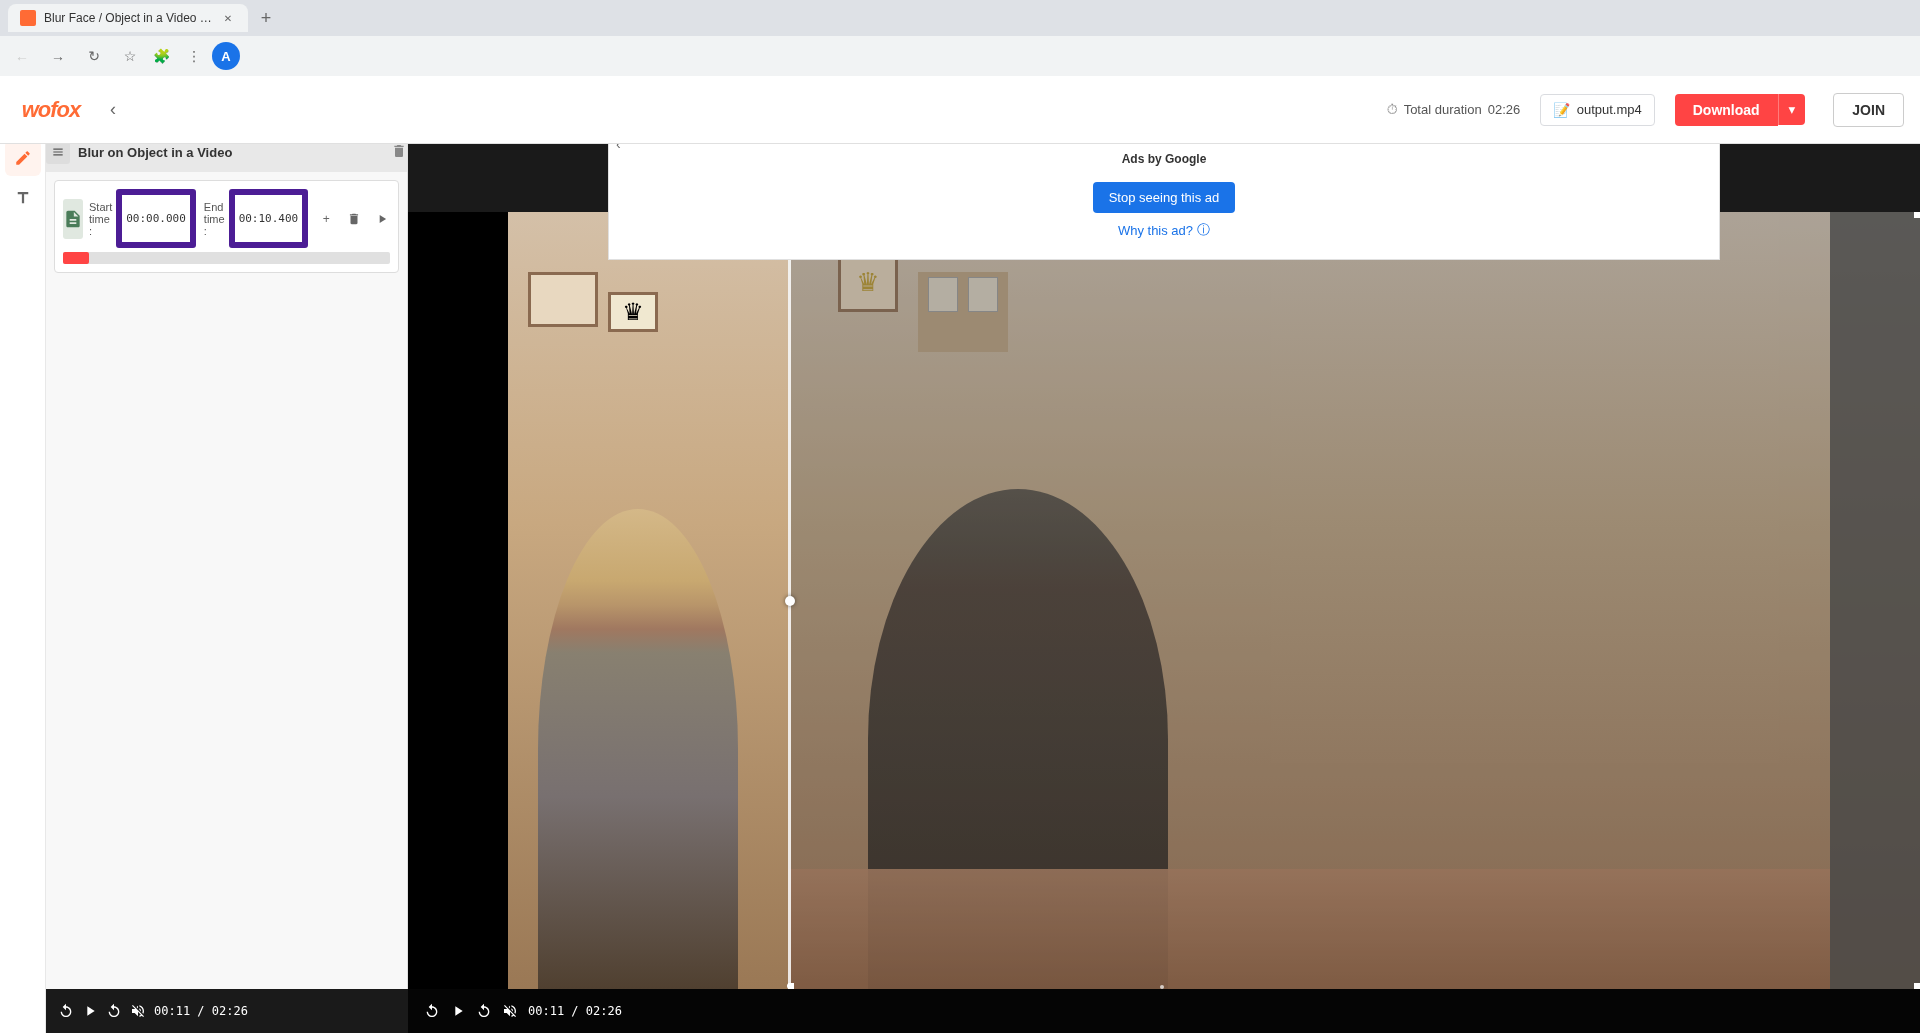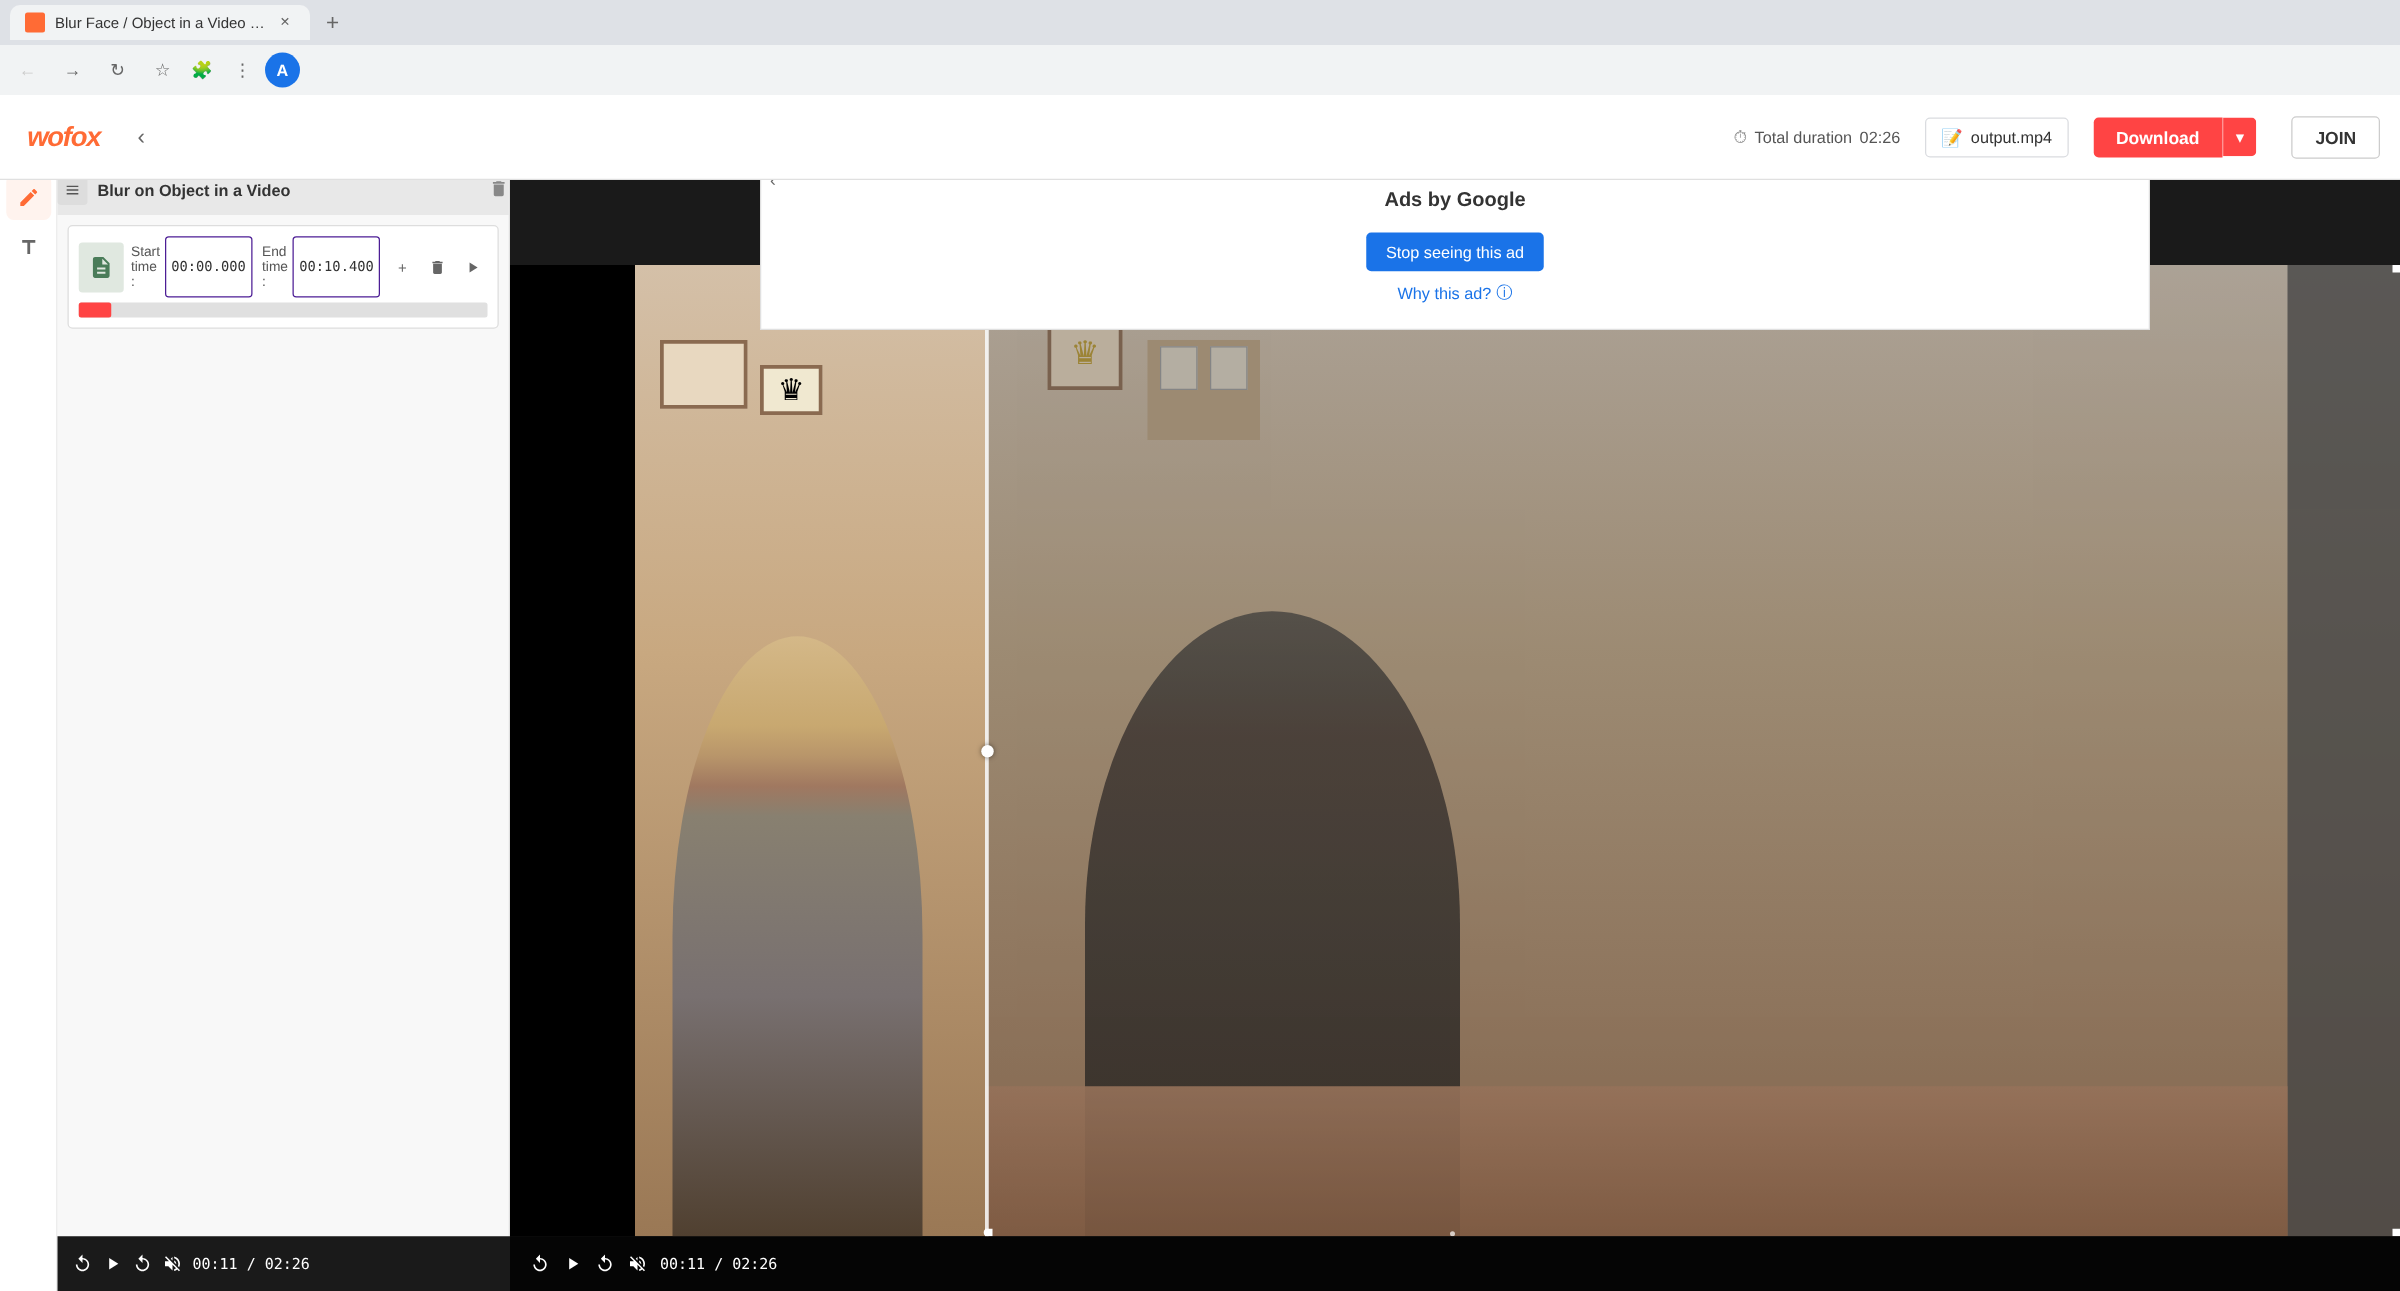--- a/index.html
+++ b/index.html
@@ -322,21 +322,21 @@
     }
     .time-field {
       display: flex;
       align-items: center;
       gap: 4px;
       font-size: 11px;
       color: #555;
     }
     .time-value {
       background: white;
-      border: 1px solid #4c1d95;
+      border: 6px solid #4c1d95;
       border-radius: 3px;
       padding: 17px 4px;
       font-size: 11px;
       color: #333;
       font-family: monospace;
     }
     .track-actions {
       display: flex;
       align-items: center;
       gap: 4px;
@@ -425,21 +425,21 @@
     .ad-close-arrow {
       position: absolute;
       left: -1px;
       top: 0;
       font-size: 14px;
       color: #666;
       cursor: pointer;
       padding: 4px 8px;
     }
     .ads-label {
-      font-size: 16px;
+      font-size: 12px;
       color: #555;
       text-align: right;
     }
     .ads-label span {
       font-weight: bold;
       color: #333;
     }
     .ad-buttons {
       display: flex;
       align-items: center;

